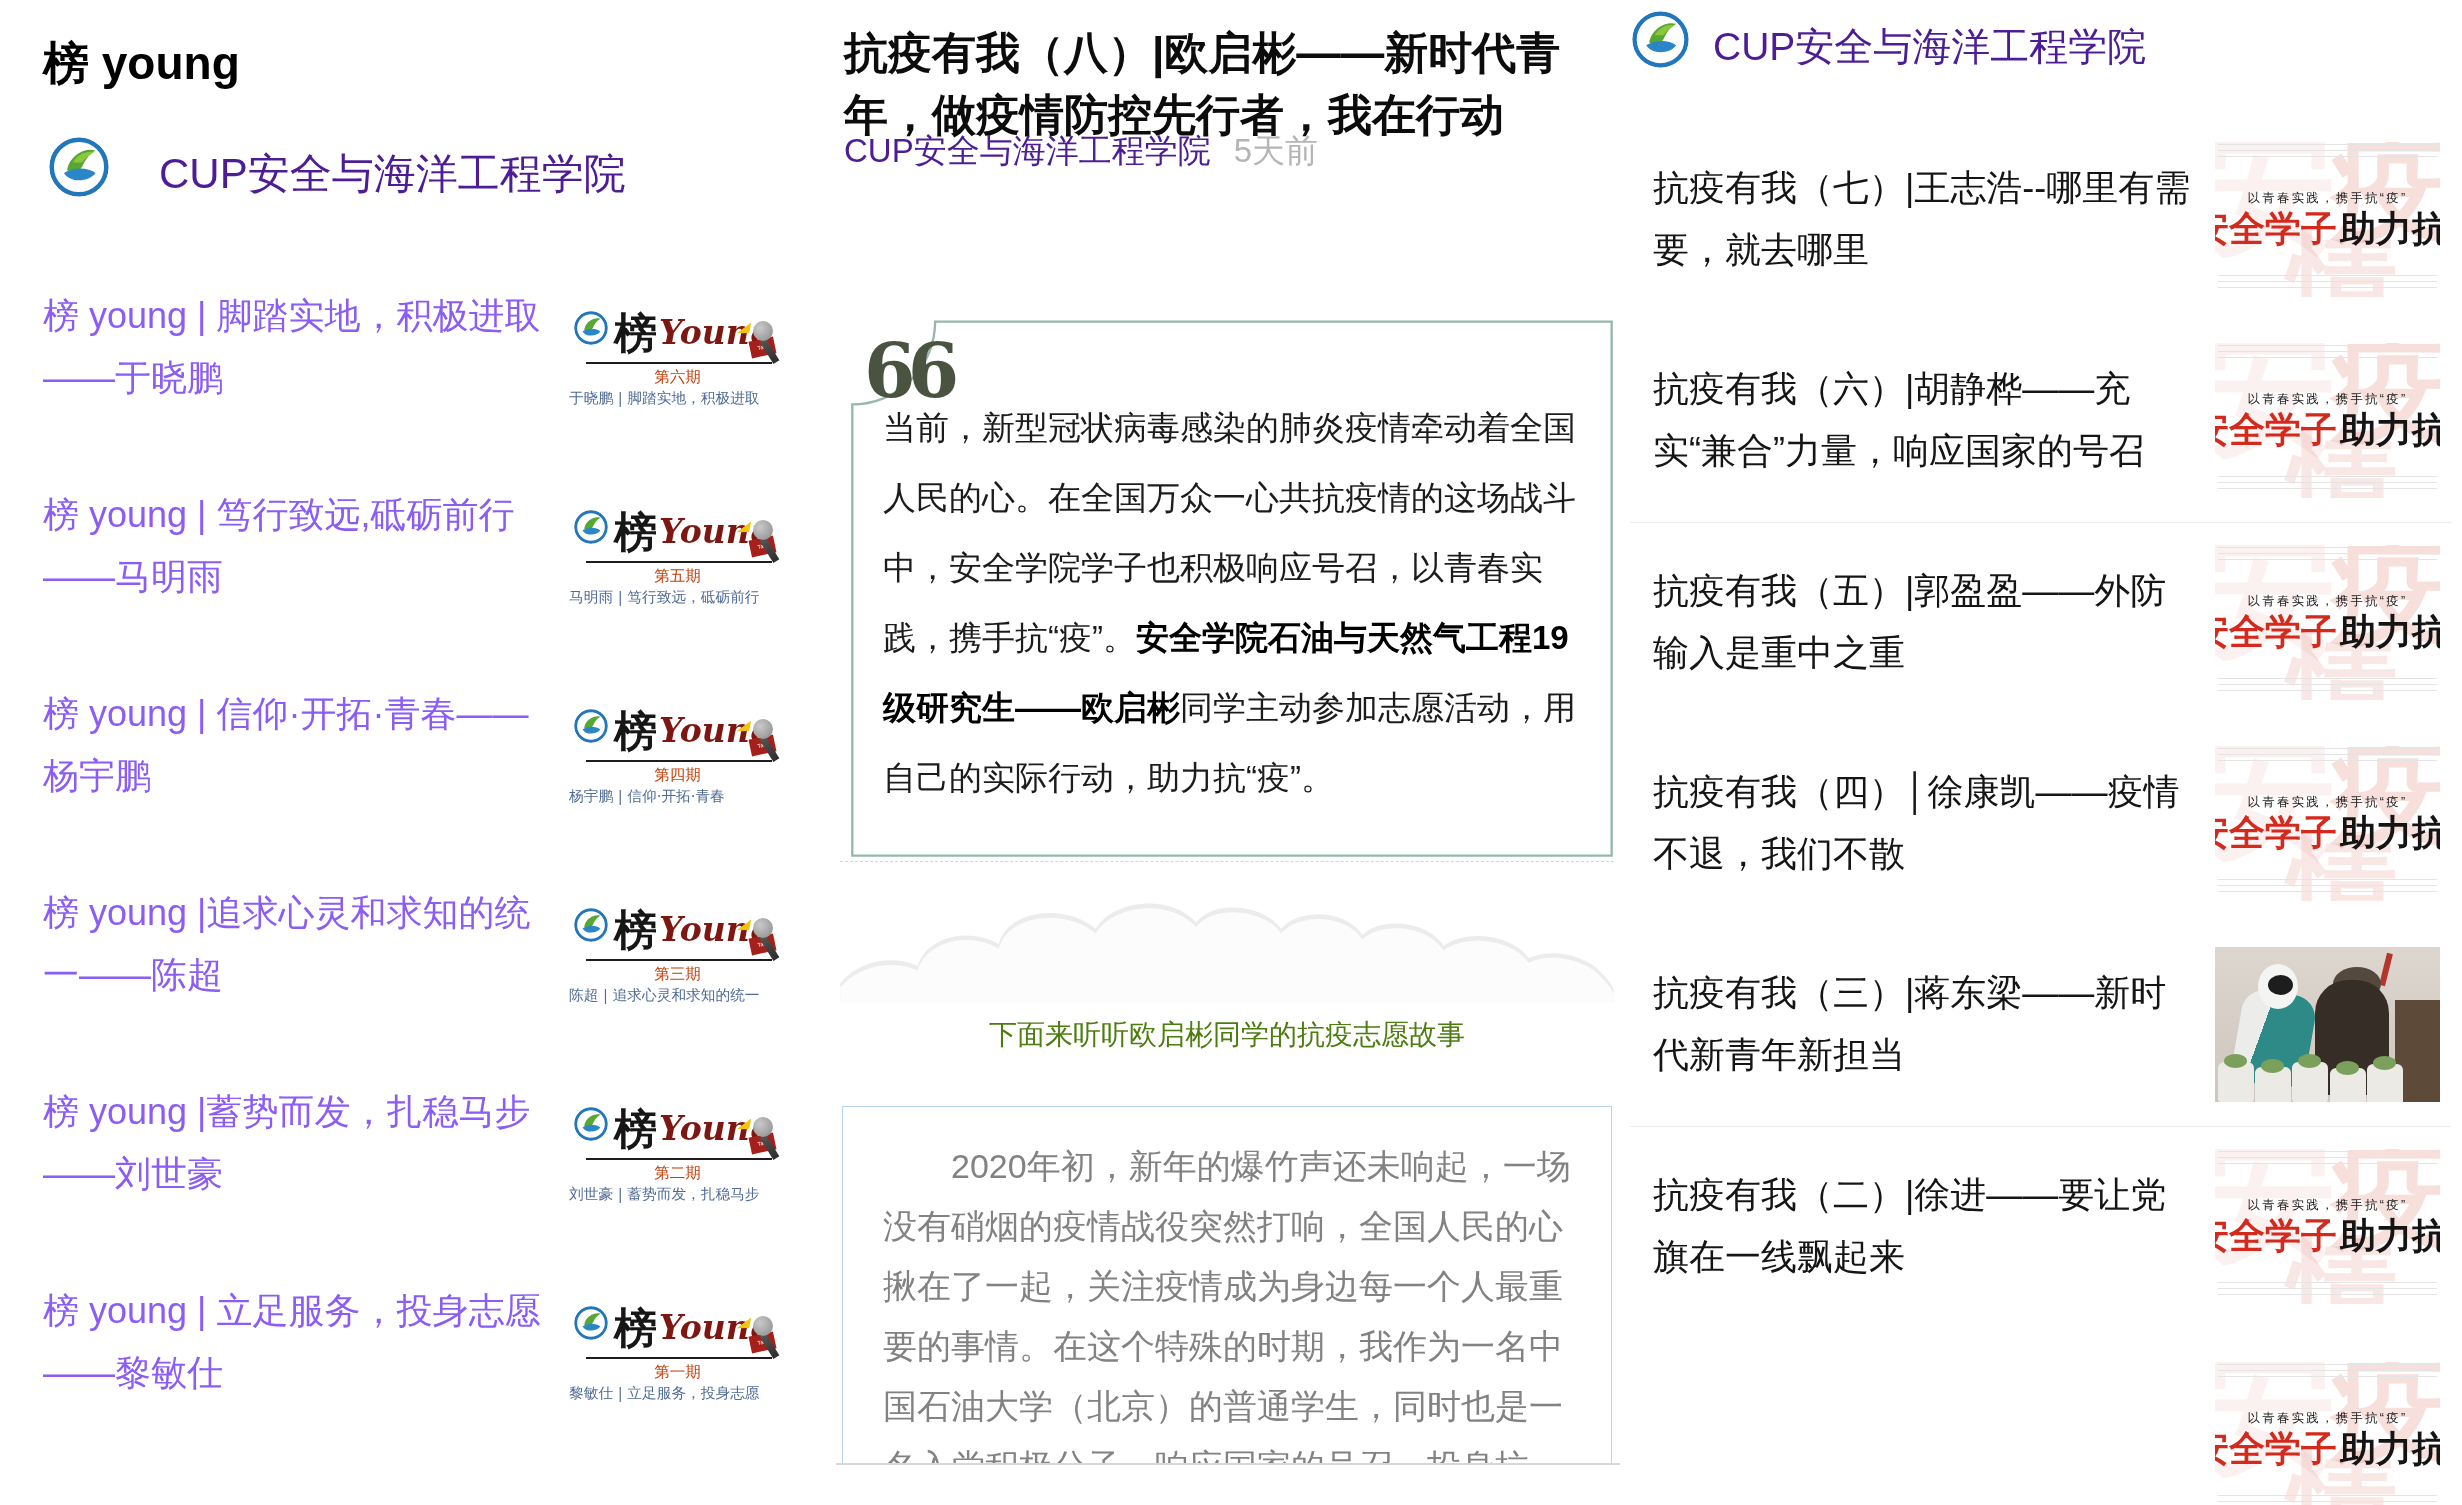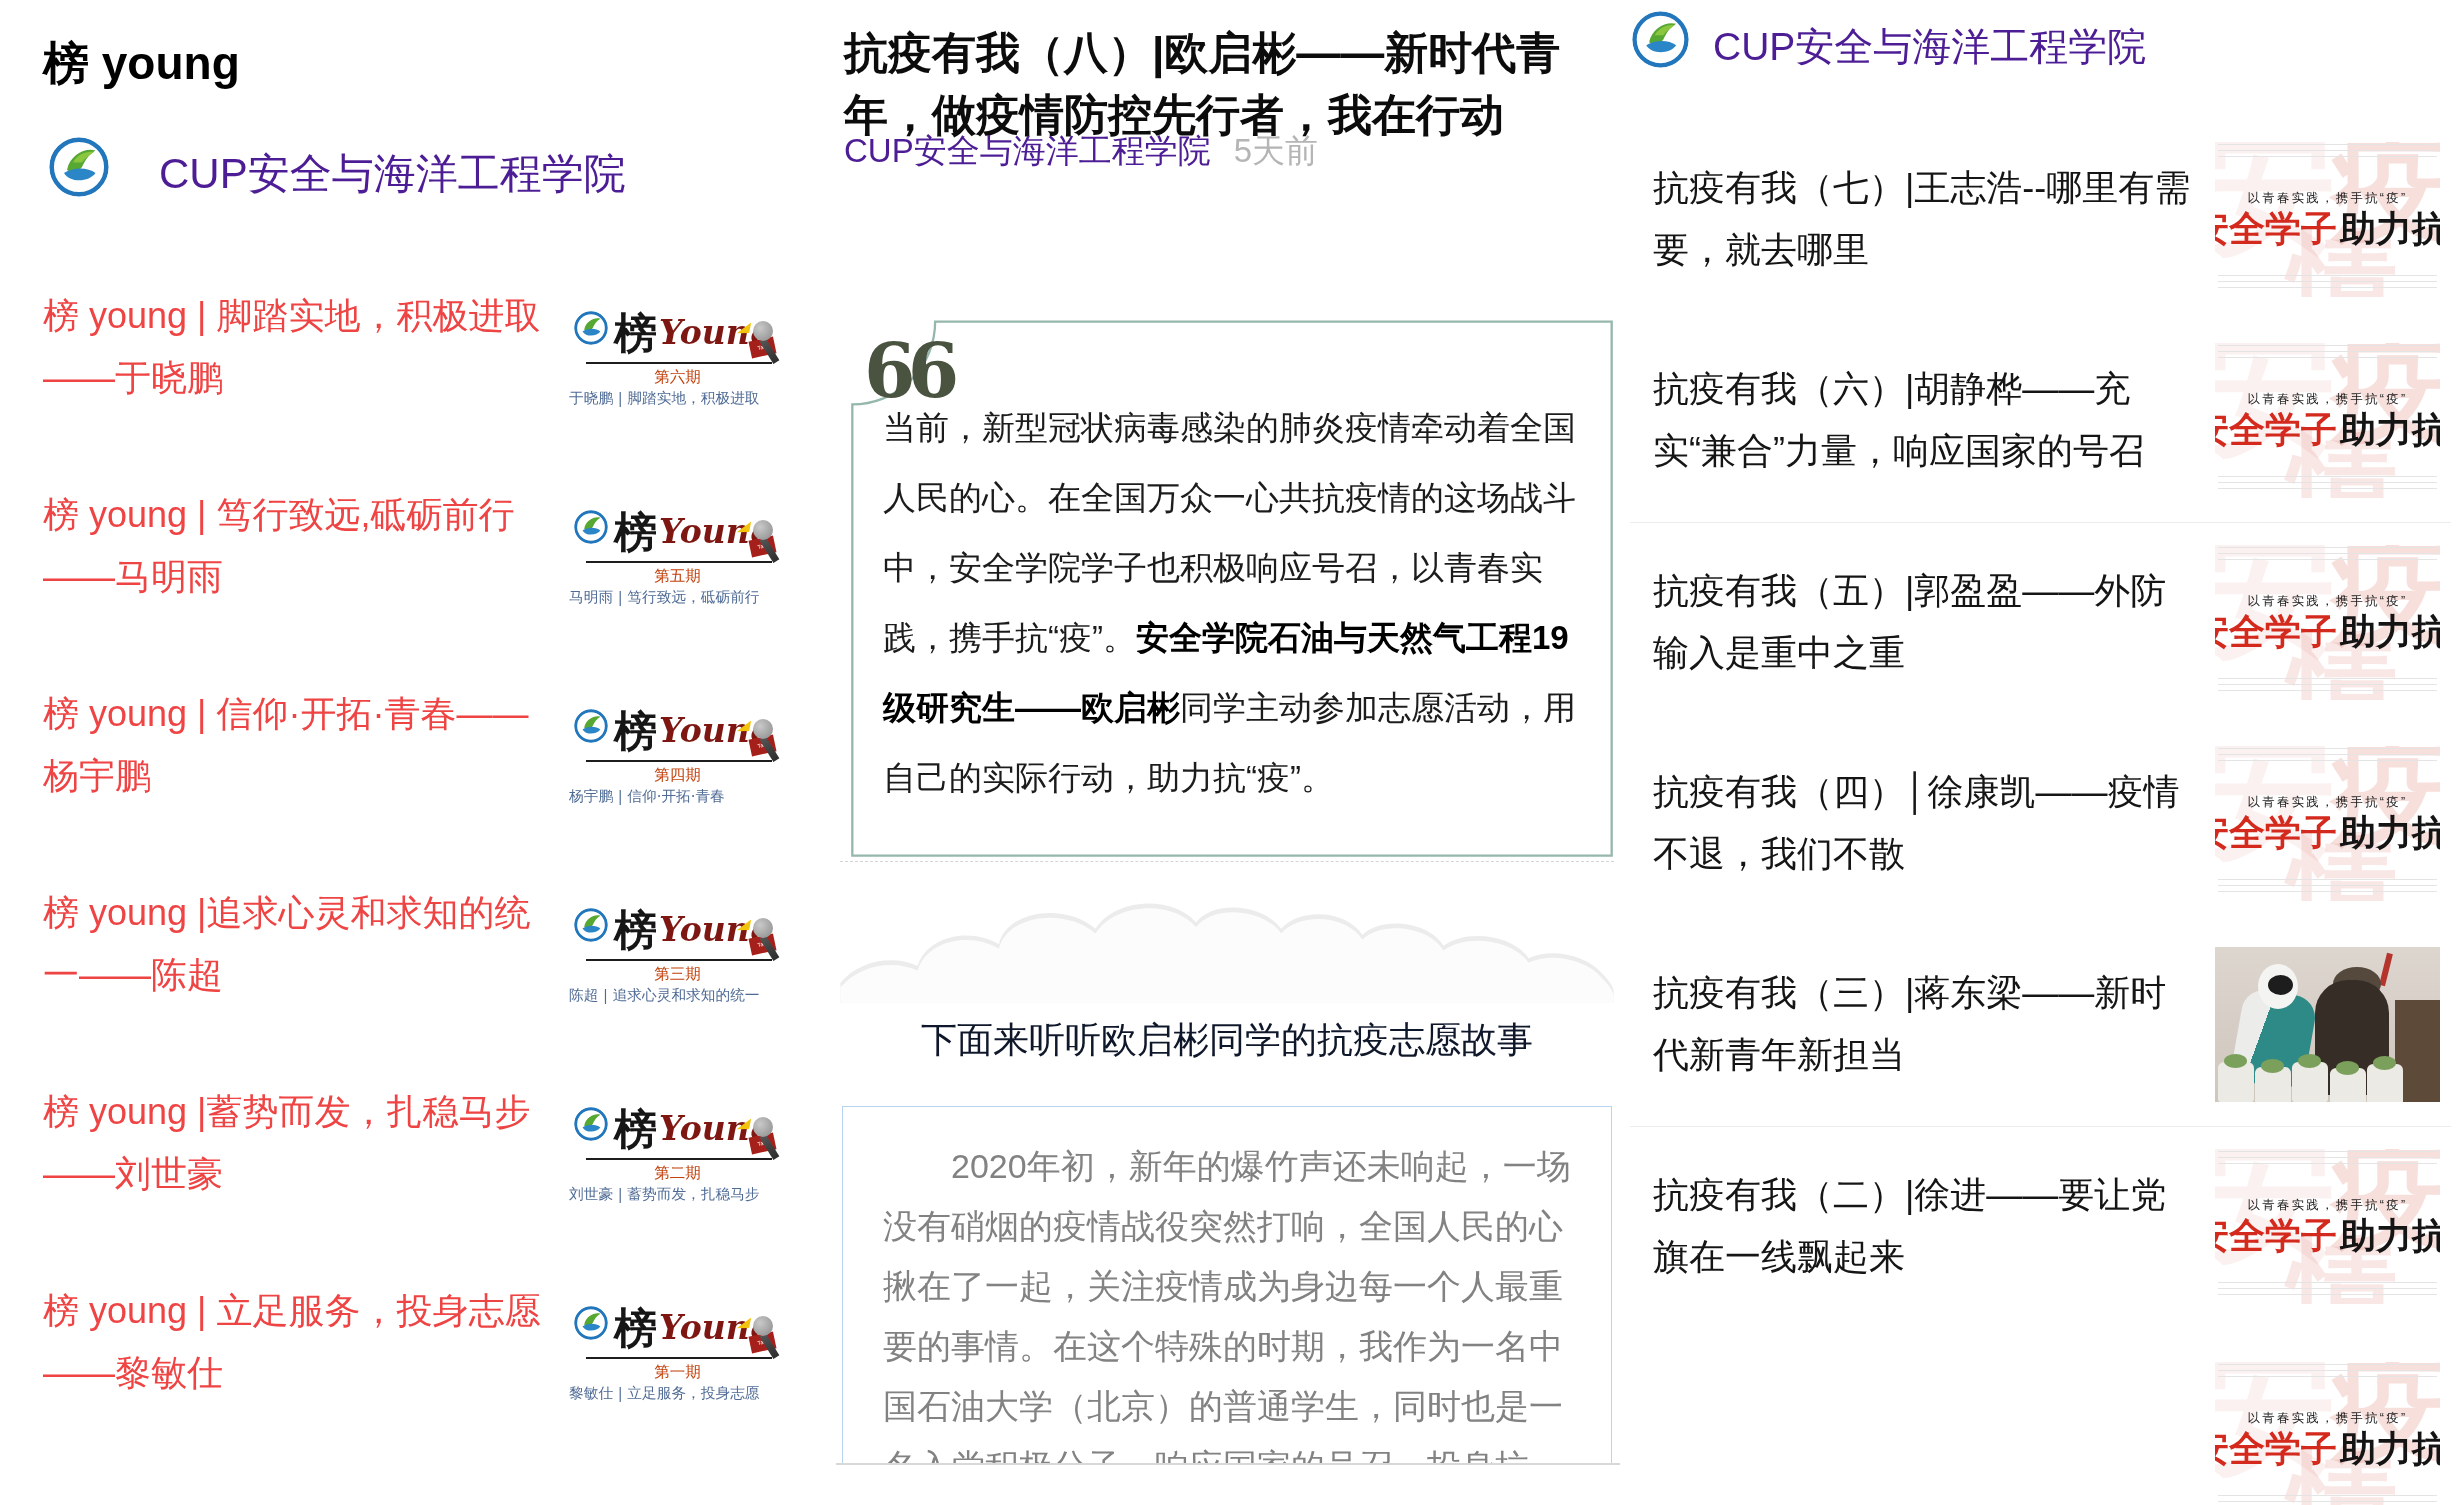--- a/index.html
+++ b/index.html
@@ -13,21 +13,21 @@
   .logo-badge{border-radius:50%;background:#fff;overflow:hidden;}
   .logo-badge svg{width:100%;height:100%;display:block;}
 
   
   #lp-title{left:43px;top:33px;font-size:46px;font-weight:700;color:#000;}
   #lp-acct{left:49px;top:137px;width:697px;height:62px;cursor:pointer;}
   #lp-acct .logo-badge{position:absolute;left:0;top:0;width:60px;height:60px;}
   #lp-acct .acct-name{position:absolute;left:110px;top:9.3px;font-size:42px;}
   .lp-item{position:absolute;left:0;width:790px;height:199px;border-bottom:0.8px solid #ececec;cursor:pointer;background:#fff;}
   .lp-item.last{border-bottom:none;height:264px;}
-  .lp-item .ititle{position:absolute;left:43px;top:39px;width:515px;font-size:36px;line-height:62px;color:#ef4444;}
+  .lp-item .ititle{position:absolute;left:43px;top:39px;width:515px;font-size:36px;line-height:62px;color:#8b5cf6;}
   .lp-thumb{position:absolute;left:569px;top:59px;width:217px;height:107px;overflow:hidden;background:#fff;}
   .lt-logo{position:absolute;left:4.6px;top:6.2px;width:34px;height:34px;}
   .lt-bang{position:absolute;left:45px;top:0px;font-family:"DejaVu Serif",serif;font-weight:700;font-size:43px;color:#161616;}
   .lt-young{position:absolute;left:90px;top:7.7px;font-family:"DejaVu Serif",serif;font-style:italic;font-weight:700;font-size:33px;color:#7e1712;}
   .lt-spark{position:absolute;left:167px;top:20px;width:17px;height:9.3px;background:#f2c40e;transform:rotate(-18deg);clip-path:polygon(0 60%,100% 0,70% 100%);}
   .lt-mic-head{position:absolute;left:184px;top:15.5px;width:20px;height:20px;border-radius:50%;
      background:radial-gradient(circle at 35% 35%,#c9c9c9,#8a8a8a);}
   .lt-mic-handle{position:absolute;left:197px;top:33px;width:7px;height:26px;background:linear-gradient(#555,#2e2e2e);transform:rotate(-32deg);}
   .lt-flag{position:absolute;left:181px;top:34px;width:25px;height:17px;background:#a5201a;transform:rotate(-12deg);
      color:#fff;font-size:5.4px;text-align:center;line-height:17px;overflow:hidden;}
@@ -39,21 +39,21 @@
   #mp-title{left:844px;top:22px;width:743px;font-size:44px;font-weight:700;line-height:62px;color:#0c0c0c;}
   #mp-byline{left:844px;top:129px;font-size:33px;}
   #mp-byline .time{color:#b5b5b5;margin-left:23px;}
   #mp-quote-border{left:850px;top:320px;width:764px;height:538px;}
   #mp-quote-mark{left:864px;top:328px;font-family:"DejaVu Serif",serif;font-weight:700;font-size:74px;
      letter-spacing:-7.7px;color:#4a5340;}
   #mp-quote-text{left:883px;top:393px;width:701px;font-size:33px;line-height:70px;color:#1c1c1c;}
   #mp-quote-text b{font-weight:700;color:#000;}
   #mp-dash{left:840px;top:861px;width:774px;border-top:1.5px dashed #d4d4d4;}
   #mp-clouds{left:840px;top:887px;width:774px;height:116px;}
-  #mp-lead{left:840px;top:1016px;width:774px;text-align:center;font-size:36px;color:#0f172a;}
+  #mp-lead{left:840px;top:1016px;width:774px;text-align:center;font-size:28px;color:#4d7c0f;}
   #mp-story{left:842px;top:1106px;width:770px;height:358px;border:1.5px solid #b9d4ef;border-bottom:none;
      overflow:hidden;box-sizing:border-box;}
   #mp-story .txt{margin:29px 40px 0 40px;font-size:34px;line-height:60px;color:#828282;text-indent:68px;}
   #mp-endline{left:836px;top:1463px;width:784px;height:1.5px;background:#d8d8d8;}
 
   
   #rp-acct{left:1632px;top:11px;width:774px;height:62px;cursor:pointer;}
   #rp-acct .logo-badge{position:absolute;left:0;top:0;width:57px;height:57px;}
   #rp-acct .acct-name{position:absolute;left:81px;top:9.3px;font-size:39px;}
   .rp-item{position:absolute;left:1630px;width:821px;height:201px;border-bottom:0.8px solid #ececec;cursor:pointer;background:#fff;}

